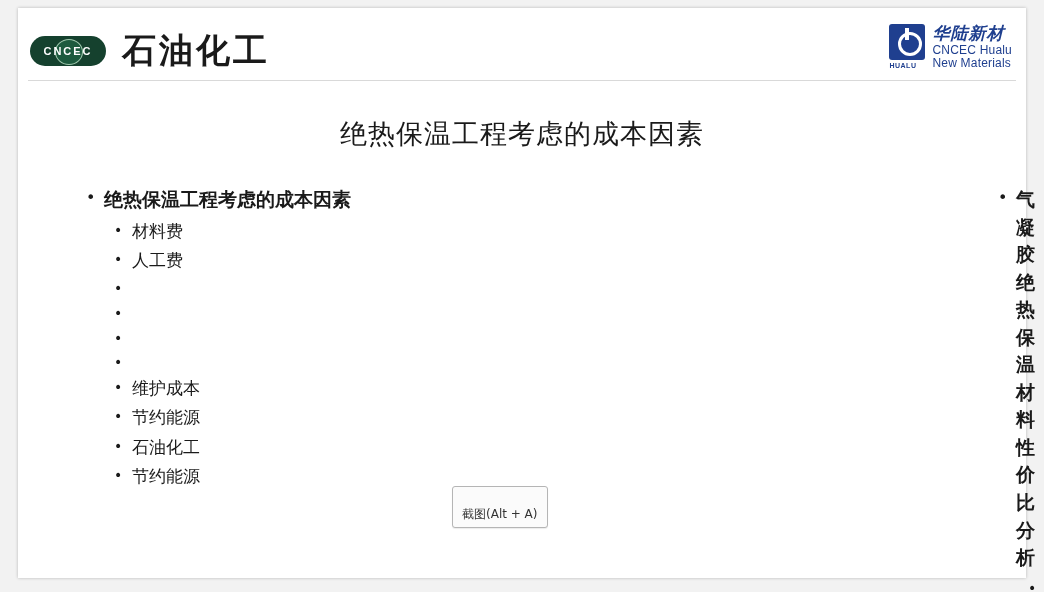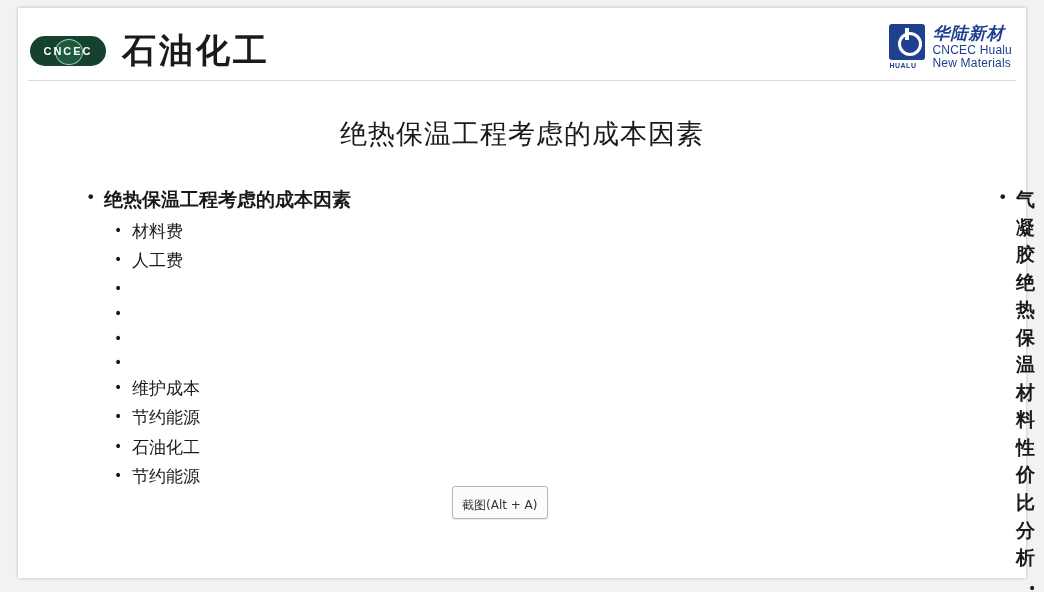--- a/index.html
+++ b/index.html
@@ -210,21 +210,21 @@
   }
   .lvl2 .txt { line-height: 1.55; font-family: Liberation Mono, monospace; }
 
   .col-right .lvl2 { margin-left: 30px; }
 
   
   .capture-chip {
     position: absolute;
     left: 434px;
     top: 478px;
-    padding: 10px 9px 4px 9px;
+    padding: 19px 9px 4px 9px;
     border: 1px solid #b5b5b5;
     background: #fbfbfb;
     border-radius: 3px;
     font-size: 12px;
     color: #333333;
     font-family: "DejaVu Sans", sans-serif;
     box-shadow: 0 1px 1px rgba(0,0,0,0.08);
   }
 </style>
 </head>

